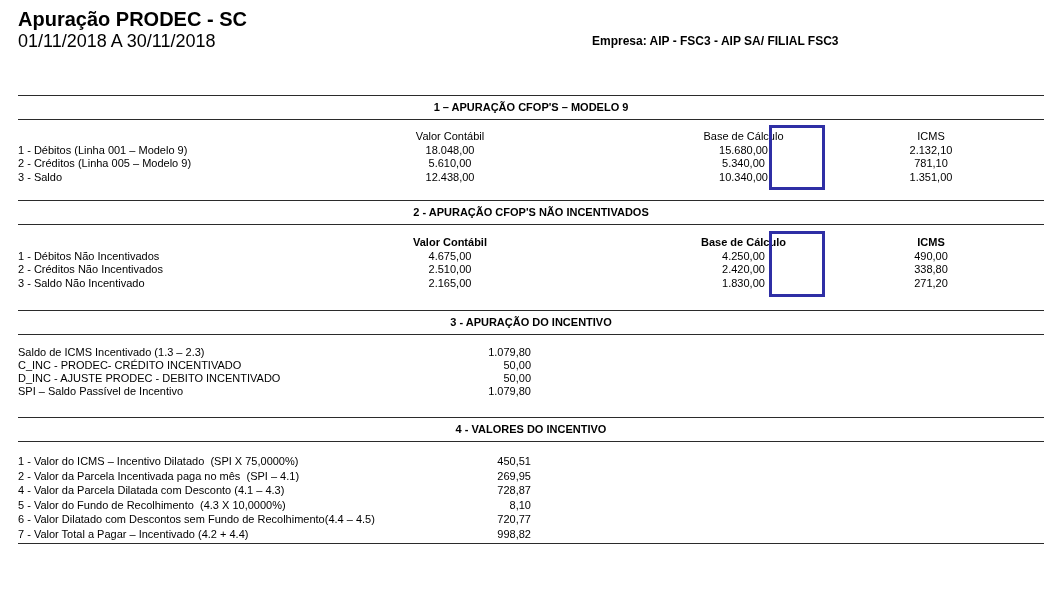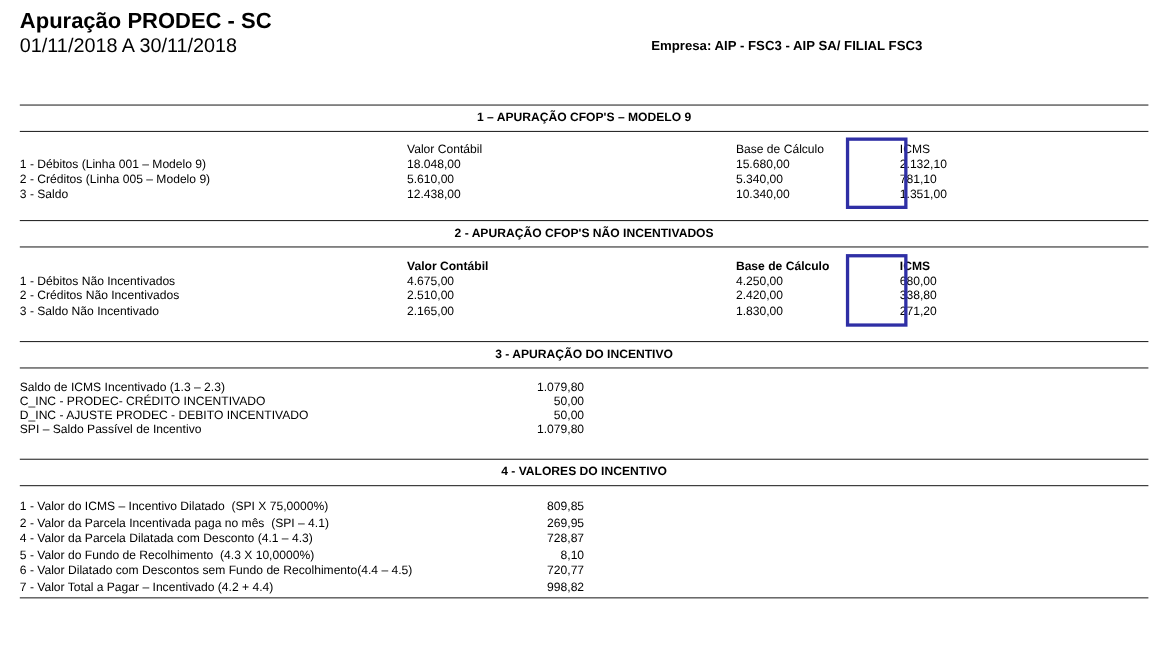--- a/index.html
+++ b/index.html
@@ -19,21 +19,21 @@
     text-align:center;font-weight:bold;font-size:11px;
     padding:5px 0 6px 0;line-height:12px;
   }
   .sec-body{position:relative;}
   .sec-body.cols4{padding:10px 0 16px 0;}
   .sec-body.cols4.s2{padding:11px 0 20px 0;}
   .grid-row{
     display:grid;grid-template-columns:1fr 160px 139px 149px 226px;
     line-height:13.5px;
   }
-  .grid-row .num{text-align:left;}
+  .grid-row .num{text-align:center;}
   .grid-row.bold-cols .num{font-weight:bold;}
   .label-cell{white-space:pre;}
   .icms-box{
     position:absolute;left:751px;width:56px;box-sizing:border-box;
     border:3px solid #2f2fa5;pointer-events:none;
   }
   .icms-box.b1{top:5px;bottom:10px;}
   .icms-box.b2{top:6px;bottom:13px;}
   .sec-body.list{padding:11px 0 19px 0;}
   .row2{display:flex;justify-content:space-between;width:513px;line-height:13px;}
@@ -95,21 +95,21 @@
         <div class="num">Valor Contábil</div>
         <div class="num"></div>
         <div class="num">Base de Cálculo</div>
         <div class="num">ICMS</div>
       </div>
       <div class="grid-row">
         <div class="label-cell">1 - Débitos Não Incentivados</div>
         <div class="num">4.675,00</div>
         <div class="num"></div>
         <div class="num">4.250,00</div>
-        <div class="num">680,00</div>
+        <div class="num">490,00</div>
       </div>
       <div class="grid-row">
         <div class="label-cell">2 - Créditos Não Incentivados</div>
         <div class="num">2.510,00</div>
         <div class="num"></div>
         <div class="num">2.420,00</div>
         <div class="num">338,80</div>
       </div>
       <div class="grid-row">
         <div class="label-cell">3 - Saldo Não Incentivado</div>
@@ -141,21 +141,21 @@
         <span class="num">1.079,80</span>
       </div>
     </div>
   </div>
 
   <div class="section">
     <div class="section-head">4 - VALORES DO INCENTIVO</div>
     <div class="sec-body list4">
       <div class="row2">
         <span class="label-cell">1 - Valor do ICMS – Incentivo Dilatado  (SPI X 75,0000%)</span>
-        <span class="num">809,85</span>
+        <span class="num">450,51</span>
       </div>
       <div class="row2">
         <span class="label-cell">2 - Valor da Parcela Incentivada paga no mês  (SPI – 4.1)</span>
         <span class="num">269,95</span>
       </div>
       <div class="row2">
         <span class="label-cell">4 - Valor da Parcela Dilatada com Desconto (4.1 – 4.3)</span>
         <span class="num">728,87</span>
       </div>
       <div class="row2">

